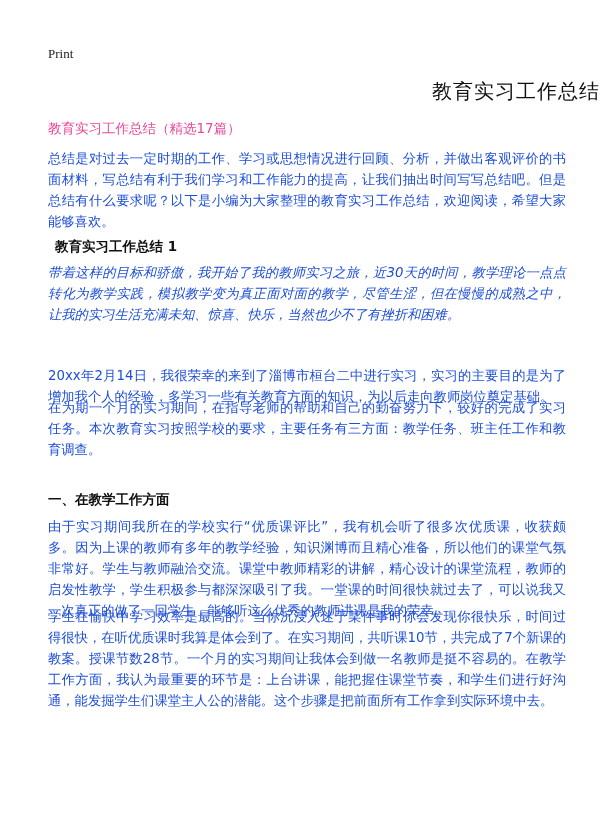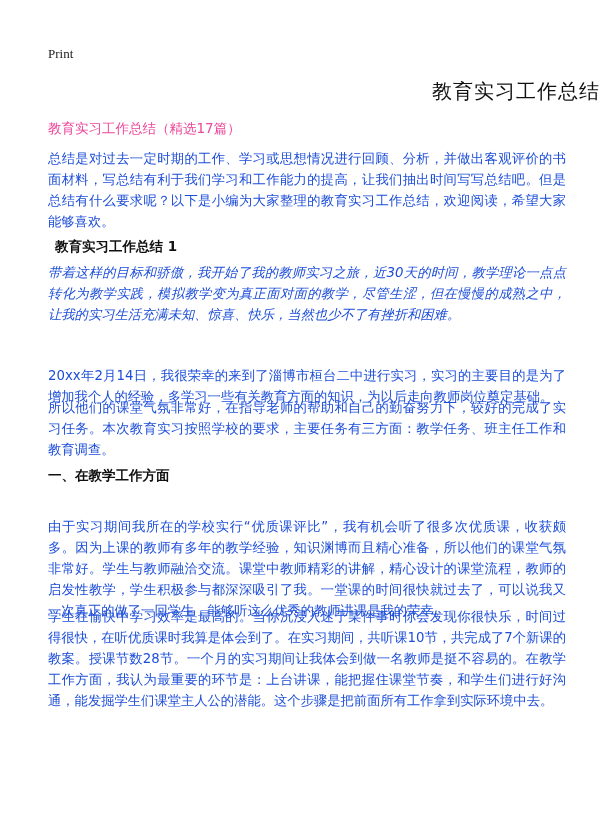--- a/index.html
+++ b/index.html
@@ -22,19 +22,19 @@
   <div class="print">Print</div>
   <div class="title">教育实习工作总结</div>
   <div class="subtitle">教育实习工作总结（精选17篇）</div>
 
   <div class="para" style="top:148px;">总结是对过去一定时期的工作、学习或思想情况进行回顾、分析，并做出客观评价的书面材料，写总结有利于我们学习和工作能力的提高，让我们抽出时间写写总结吧。但是总结有什么要求呢？以下是小编为大家整理的教育实习工作总结，欢迎阅读，希望大家能够喜欢。</div>
 
   <div class="heading" style="top:238px;padding-left:7px;">教育实习工作总结 1</div>
 
   <div class="para" style="top:262px;font-style:italic;">带着这样的目标和骄傲，我开始了我的教师实习之旅，近30天的时间，教学理论一点点转化为教学实践，模拟教学变为真正面对面的教学，尽管生涩，但在慢慢的成熟之中，让我的实习生活充满未知、惊喜、快乐，当然也少不了有挫折和困难。</div>
   <div class="para" style="top:331px;margin-top:34px;">20xx年2月14日，我很荣幸的来到了淄博市桓台二中进行实习，实习的主要目的是为了增加我个人的经验，多学习一些有关教育方面的知识，为以后走向教师岗位奠定基础。</div>
-  <div class="para" style="top:397px;">所以他们的课堂气氛非常好，在指导老师的帮助和自己的勤奋努力下，较好的完成了实习任务。本次教育实习按照学校的要求，主要任务有三方面：教学任务、班主任工作和教育调查。</div>
+  <div class="para" style="top:397px;">在为期一个月的实习期间，在指导老师的帮助和自己的勤奋努力下，较好的完成了实习任务。本次教育实习按照学校的要求，主要任务有三方面：教学任务、班主任工作和教育调查。</div>
 
-  <div class="heading" style="top:467px;">一、在教学工作方面</div>
+  <div class="heading" style="top:491px;">一、在教学工作方面</div>
 
   <div class="para" style="top:492px;margin-top:24px;">由于实习期间我所在的学校实行“优质课评比”，我有机会听了很多次优质课，收获颇多。因为上课的教师有多年的教学经验，知识渊博而且精心准备，所以他们的课堂气氛非常好。学生与教师融洽交流。课堂中教师精彩的讲解，精心设计的课堂流程，教师的启发性教学，学生积极参与都深深吸引了我。一堂课的时间很快就过去了，可以说我又一次真正的做了一回学生，能够听这么优秀的教师讲课是我的荣幸。</div>
   <div class="para" style="top:606px;">学生在愉快中学习效率是最高的。当你沉浸入迷于某件事时你会发现你很快乐，时间过得很快，在听优质课时我算是体会到了。在实习期间，共听课10节，共完成了7个新课的教案。授课节数28节。一个月的实习期间让我体会到做一名教师是挺不容易的。在教学工作方面，我认为最重要的环节是：上台讲课，能把握住课堂节奏，和学生们进行好沟通，能发掘学生们课堂主人公的潜能。这个步骤是把前面所有工作拿到实际环境中去。</div>
 </div>
 
 </body></html>

